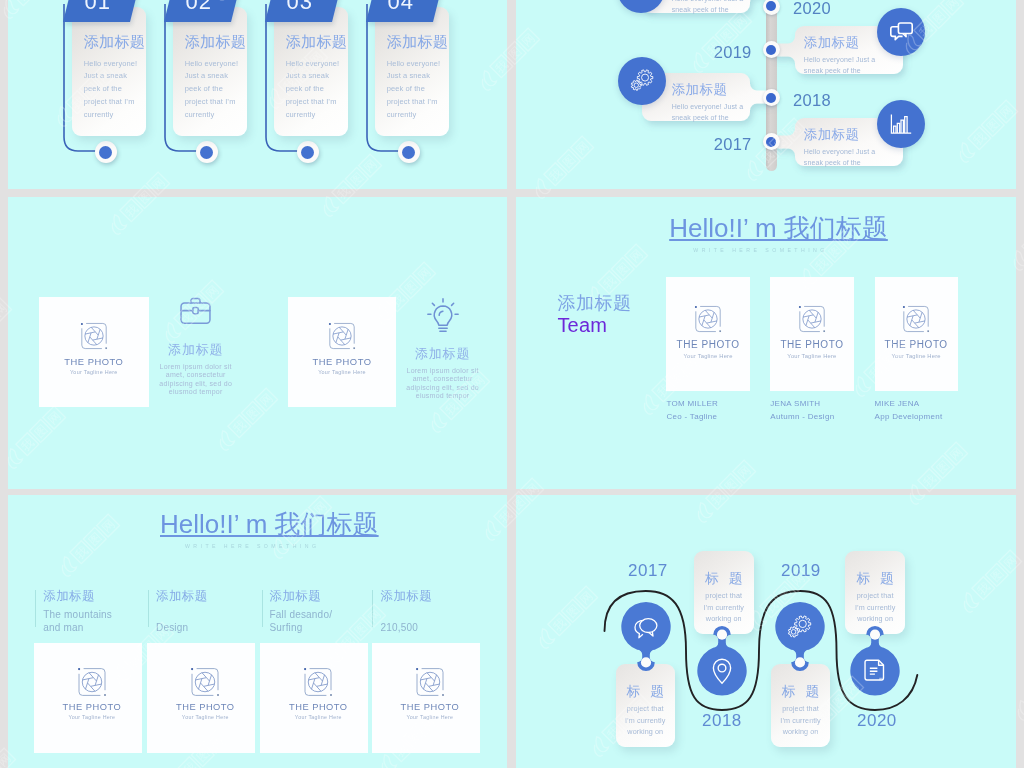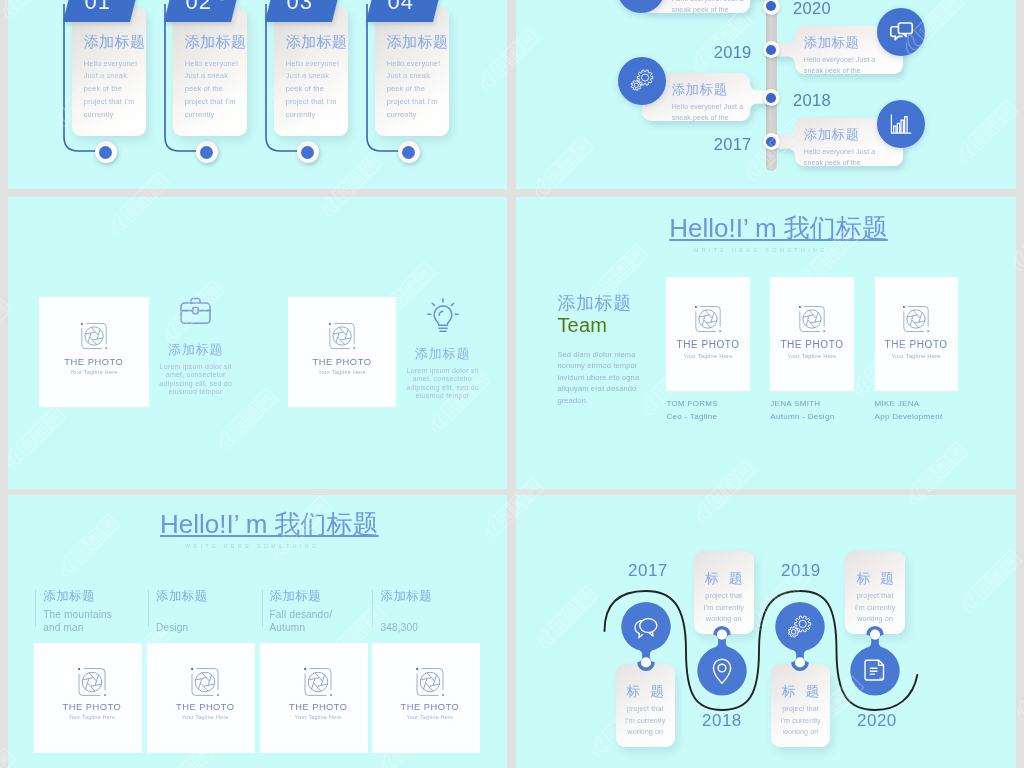--- a/index.html
+++ b/index.html
@@ -69,21 +69,21 @@
       color:#a9bcd8;letter-spacing:.25px;}
 
   
   .s-head{position:absolute;font-size:26px;color:#6d95e0;letter-spacing:0px;line-height:1;white-space:nowrap;text-decoration:underline;}
   .s-sub{position:absolute;font-size:5.2px;color:#a9d6dd;letter-spacing:3.45px;white-space:nowrap;
       font-family:"Liberation Sans",sans-serif;}
 
   
   .lcol{position:absolute;width:120px;}
   .lcol-cn{font-size:18px;color:#7da2e4;letter-spacing:.5px;line-height:1.15;}
-  .lcol-en{font-size:20px;color:#4d7c0f;letter-spacing:.2px;line-height:1.15;
+  .lcol-en{font-size:20px;color:#6d28d9;letter-spacing:.2px;line-height:1.15;
       font-family:"Liberation Sans",sans-serif;}
   .lcol-b1{margin-top:12px;font-size:7.5px;line-height:11.5px;color:#9db2d0;letter-spacing:.15px;}
   .lcol-b2{margin-top:11px;font-size:7.5px;line-height:11.5px;color:#9db2d0;letter-spacing:.15px;}
   .t-member{position:absolute;width:84px;}
   .m-name{position:absolute;top:122px;left:0;font-size:8px;color:#7a9ad0;letter-spacing:.3px;
       font-family:"Liberation Sans",sans-serif;white-space:nowrap;}
   .m-role{position:absolute;top:135.5px;left:0;font-size:8px;color:#7a9ad0;letter-spacing:.3px;
       font-family:"Liberation Sans",sans-serif;white-space:nowrap;}
 
   
@@ -419,48 +419,41 @@
           <div>eiusmod tempor</div>
         </div>
     </div>
   </div>
   <div class="slide s4">
     <div class="s-head" style="left:153.2px;top:17.5px">Hello!I’ m 我们标题</div>
     <div class="s-sub" style="left:177.3px;top:49.5px">WRITE HERE SOMETHING</div>
     <div class="lcol" style="left:41.4px;top:96px">
       <div class="lcol-cn">添加标题</div>
       <div class="lcol-en">Team</div>
-      <div class="lcol-b1">
-          <div>Sed diam diotur niema</div>
-          <div>nonumy eirmod tempor</div>
-          <div>invidunt ubore eto ogna</div>
-          <div>aliquyam erat desando</div>
-          <div>greadon.</div>
-        </div>
     </div>
     <div class="t-member" style="left:150.4px;top:79.8px">
       <div class="photobox" style="left:0;top:0;width:83.3px;height:114.7px">
         <div class="plogo" style="top:27.5px">
             <svg width="30" height="30" viewBox="-16 -16 32 32">
               <g fill="none" stroke="#7e97c9" stroke-width="0.85" stroke-linecap="butt">
                 <circle cx="0" cy="0" r="9.75"></circle>
                 <path d="M3.08 3.42 L4.50 -0.96 L6.54 -7.23 M-1.42 4.37 L3.08 3.42 L9.53 2.05 M-4.50 0.96 L-1.42 4.37 L2.99 9.28 M-3.08 -3.42 L-4.50 0.96 L-6.54 7.23 M1.42 -4.37 L-3.08 -3.42 L-9.53 -2.05 M4.50 -0.96 L1.42 -4.37 L-2.99 -9.28"></path>
               </g>
               <g fill="none" stroke="#8ea4c8" stroke-width="0.8925" stroke-linecap="butt">
                 <path d="M-8.4 -13.4 H9.4 A3.6 3.6 0 0 1 13.0 -9.8 V8.2"></path>
                 <path d="M8.4 13.4 H-9.4 A3.6 3.6 0 0 1 -13.0 9.8 V-8.2"></path>
               </g>
               <circle cx="-12.9" cy="-12.9" r="1.1" fill="#3c5fa8"></circle>
               <rect x="12.1" y="12.1" width="1.8" height="1.8" fill="#7f93b4"></rect>
             </svg>
           </div>
         <div class="ptitle" style="top:62.3px;font-size:10px;letter-spacing:.55px">THE PHOTO</div>
         <div class="ptag" style="top:76px;font-size:5.8px">Your Tagline Here</div>
       </div>
-      <div class="m-name">TOM FORMS</div>
+      <div class="m-name">TOM MILLER</div>
       <div class="m-role">Ceo - Tagline</div>
     </div>
     <div class="t-member" style="left:254.3px;top:79.8px">
       <div class="photobox" style="left:0;top:0;width:83.3px;height:114.7px">
         <div class="plogo" style="top:27.5px">
             <svg width="30" height="30" viewBox="-16 -16 32 32">
               <g fill="none" stroke="#7e97c9" stroke-width="0.85" stroke-linecap="butt">
                 <circle cx="0" cy="0" r="9.75"></circle>
                 <path d="M3.08 3.42 L4.50 -0.96 L6.54 -7.23 M-1.42 4.37 L3.08 3.42 L9.53 2.05 M-4.50 0.96 L-1.42 4.37 L2.99 9.28 M-3.08 -3.42 L-4.50 0.96 L-6.54 7.23 M1.42 -4.37 L-3.08 -3.42 L-9.53 -2.05 M4.50 -0.96 L1.42 -4.37 L-2.99 -9.28"></path>
               </g>
@@ -554,21 +547,21 @@
           </div>
         <div class="ptitle" style="top:58.5px;font-size:9.3px;letter-spacing:.5px;padding-left:8px">THE PHOTO</div>
         <div class="ptag" style="top:70.5px;font-size:5.3px;letter-spacing:.3px;padding-left:8px">Your Tagline Here</div>
       </div>
     </div>
     <div class="g-col" style="left:252.3px">
       <div class="g-div" style="left:1.5px"></div>
       <div class="g-title" style="left:9.2px">添加标题</div>
       <div class="g-cap" style="left:9.2px">
           <div>Fall desando/</div>
-          <div>Autumn</div>
+          <div>Surfing</div>
         </div>
       <div class="photobox" style="left:0;top:148.2px;width:108px;height:110px">
         <div class="plogo" style="top:22.6px;padding-left:8px">
             <svg width="32" height="32" viewBox="-16 -16 32 32">
               <g fill="none" stroke="#7e97c9" stroke-width="0.85" stroke-linecap="butt">
                 <circle cx="0" cy="0" r="9.75"></circle>
                 <path d="M3.08 3.42 L4.50 -0.96 L6.54 -7.23 M-1.42 4.37 L3.08 3.42 L9.53 2.05 M-4.50 0.96 L-1.42 4.37 L2.99 9.28 M-3.08 -3.42 L-4.50 0.96 L-6.54 7.23 M1.42 -4.37 L-3.08 -3.42 L-9.53 -2.05 M4.50 -0.96 L1.42 -4.37 L-2.99 -9.28"></path>
               </g>
               <g fill="none" stroke="#8ea4c8" stroke-width="0.8925" stroke-linecap="butt">
                 <path d="M-8.4 -13.4 H9.4 A3.6 3.6 0 0 1 13.0 -9.8 V8.2"></path>
@@ -580,21 +573,21 @@
           </div>
         <div class="ptitle" style="top:58.5px;font-size:9.3px;letter-spacing:.5px;padding-left:8px">THE PHOTO</div>
         <div class="ptag" style="top:70.5px;font-size:5.3px;letter-spacing:.3px;padding-left:8px">Your Tagline Here</div>
       </div>
     </div>
     <div class="g-col" style="left:363.9px">
       <div class="g-div" style="left:0.5px"></div>
       <div class="g-title" style="left:8.6px">添加标题</div>
       <div class="g-cap" style="left:8.6px">
           <div>&nbsp;</div>
-          <div>348,300</div>
+          <div>210,500</div>
         </div>
       <div class="photobox" style="left:0;top:148.2px;width:108px;height:110px">
         <div class="plogo" style="top:22.6px;padding-left:8px">
             <svg width="32" height="32" viewBox="-16 -16 32 32">
               <g fill="none" stroke="#7e97c9" stroke-width="0.85" stroke-linecap="butt">
                 <circle cx="0" cy="0" r="9.75"></circle>
                 <path d="M3.08 3.42 L4.50 -0.96 L6.54 -7.23 M-1.42 4.37 L3.08 3.42 L9.53 2.05 M-4.50 0.96 L-1.42 4.37 L2.99 9.28 M-3.08 -3.42 L-4.50 0.96 L-6.54 7.23 M1.42 -4.37 L-3.08 -3.42 L-9.53 -2.05 M4.50 -0.96 L1.42 -4.37 L-2.99 -9.28"></path>
               </g>
               <g fill="none" stroke="#8ea4c8" stroke-width="0.8925" stroke-linecap="butt">
                 <path d="M-8.4 -13.4 H9.4 A3.6 3.6 0 0 1 13.0 -9.8 V8.2"></path>

